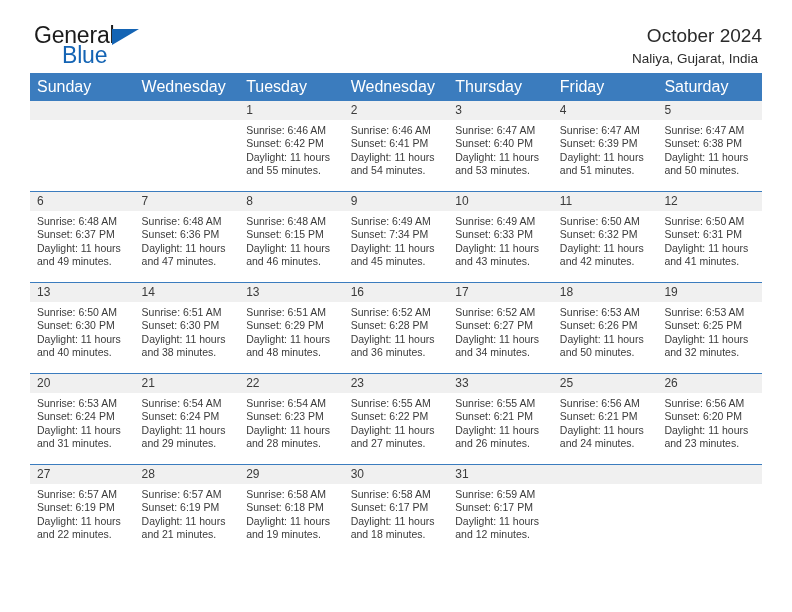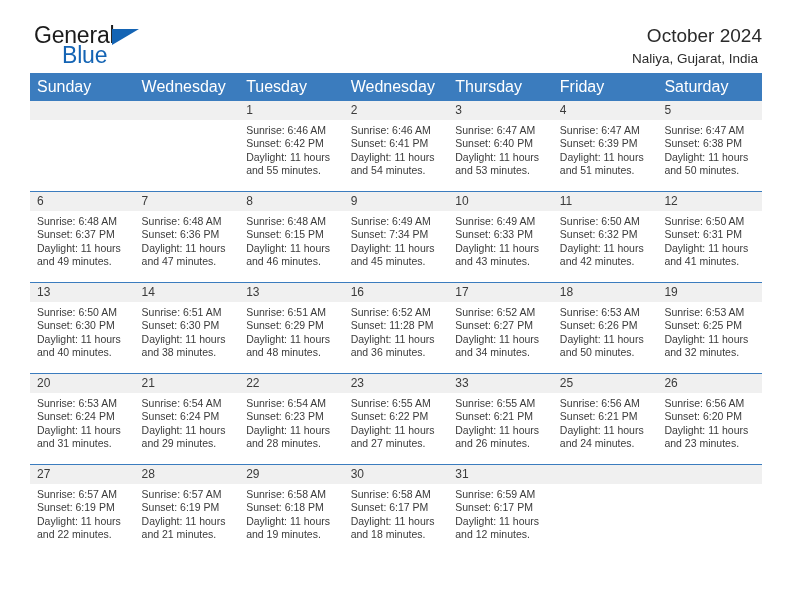--- a/index.html
+++ b/index.html
@@ -343,21 +343,21 @@
                 <div>Daylight: 11 hours</div>
                 <div>and 48 minutes.</div>
               </div>
             </div>
           </td>
           <td>
             <div class="cell-inner">
               <div class="daynum">16</div>
               <div class="info">
                 <div>Sunrise: 6:52 AM</div>
-                <div>Sunset: 11:28 PM</div>
+                <div>Sunset: 6:28 PM</div>
                 <div>Daylight: 11 hours</div>
                 <div>and 36 minutes.</div>
               </div>
             </div>
           </td>
           <td>
             <div class="cell-inner">
               <div class="daynum">17</div>
               <div class="info">
                 <div>Sunrise: 6:52 AM</div>

